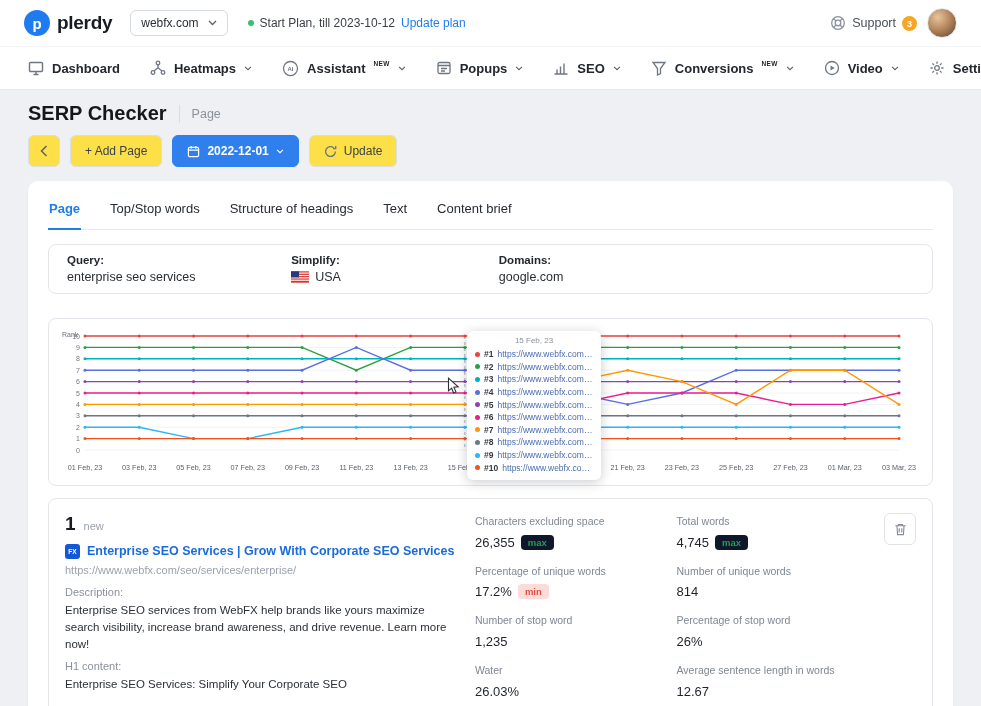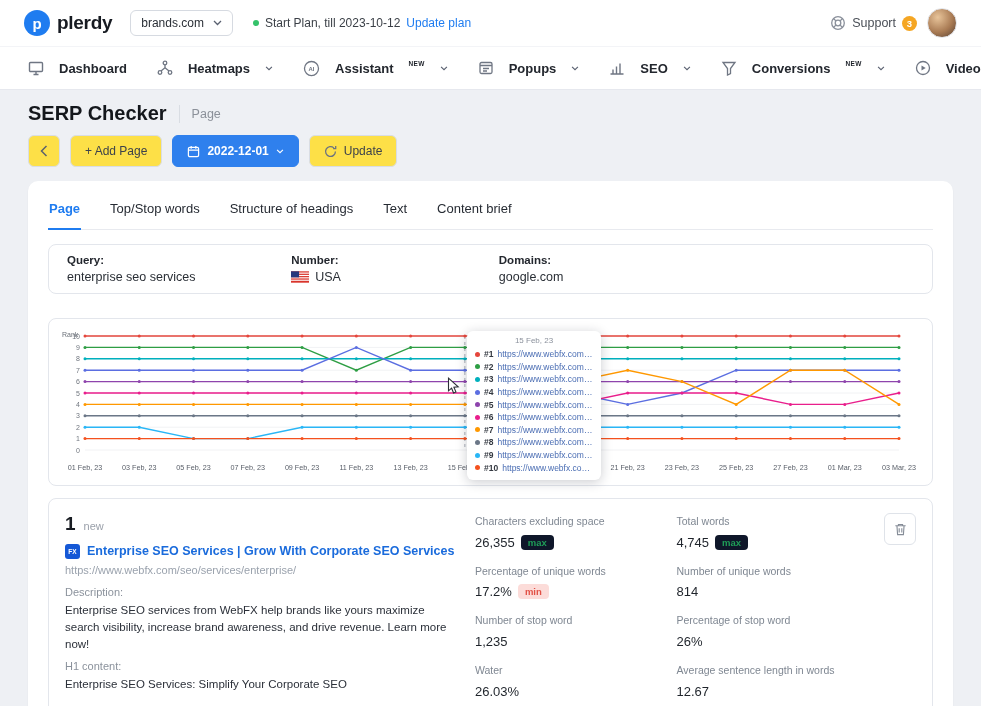--- a/index.html
+++ b/index.html
@@ -41,21 +41,21 @@
     width: 30px; height: 30px; border-radius: 50%; cursor: pointer;
     background: radial-gradient(circle at 35% 30%, #e8c49a, #a97b54 55%, #5f4636 95%);
     border: 1px solid #e3e6ec;
   }
   
   .nav {
     height: 44px; background: #fff; border-top: 1px solid #f3f4f7;
     border-bottom: 1px solid #e6e8ee; display: flex; align-items: center;
     padding: 0 28px; gap: 30px;
   }
-  .nav-item { display: flex; align-items: center; gap: 15px; font-size: 13px; font-weight: 600; color: #23272e; cursor: pointer; white-space: nowrap; }
+  .nav-item { display: flex; align-items: center; gap: 8px; font-size: 13px; font-weight: 600; color: #23272e; cursor: pointer; white-space: nowrap; }
   .nav-item svg { flex: none; }
   .nav-new { font-size: 6.5px; font-weight: 700; position: relative; top: -5px; letter-spacing: .3px; color: #1b1f27; }
   
   .main { padding: 0 28px; }
   .page-head { display: flex; align-items: center; gap: 12px; margin: 12px 0 10px; }
   .page-title { font-size: 20px; font-weight: 700; color: #14171c; }
   .divider-v { width: 1px; height: 18px; background: #d9dde3; }
   .page-sub { font-size: 12.5px; color: #8b9099; }
   .toolbar { display: flex; gap: 10px; margin-bottom: 14px; align-items: center; }
   .btn {
@@ -128,21 +128,21 @@
 </style>
 </head>
 <body>
 
 <div class="header">
   <div class="logo">
     <div class="logo-circle">p</div>
     <div class="brand-text">plerdy</div>
   </div>
   <div class="domain-select">
-    <span>brands.com</span>
+    <span>webfx.com</span>
     <svg width="9" height="6" viewBox="0 0 9 6">
         <path d="M1 1l3.5 3.5L8 1" stroke="#596070" stroke-width="1.3" fill="none"></path>
       </svg>
   </div>
   <div class="plan">
     <span class="plan-dot"></span>
     <span>Start Plan, till 2023-10-12</span>
     <a class="update-plan-link">Update plan</a>
   </div>
   <div class="header-right">
@@ -281,21 +281,21 @@
       <div class="tab">Text</div>
       <div class="tab">Content brief</div>
     </div>
 
     <div class="query-box">
       <div class="q-col">
         <div class="q-label">Query:</div>
         <div class="q-value">enterprise seo services</div>
       </div>
       <div class="q-col">
-        <div class="q-label">Number:</div>
+        <div class="q-label">Simplify:</div>
         <div class="q-value">
           <svg width="18" height="12" viewBox="0 0 19 12">
               <rect width="19" height="12" fill="#d9342b"></rect>
               <rect y="1.3" width="19" height="1.2" fill="#fff"></rect>
               <rect y="3.8" width="19" height="1.2" fill="#fff"></rect>
               <rect y="6.3" width="19" height="1.2" fill="#fff"></rect>
               <rect y="8.8" width="19" height="1.2" fill="#fff"></rect>
               <rect width="8.5" height="6.4" fill="#27397d"></rect>
             </svg>
           <span>USA</span>

